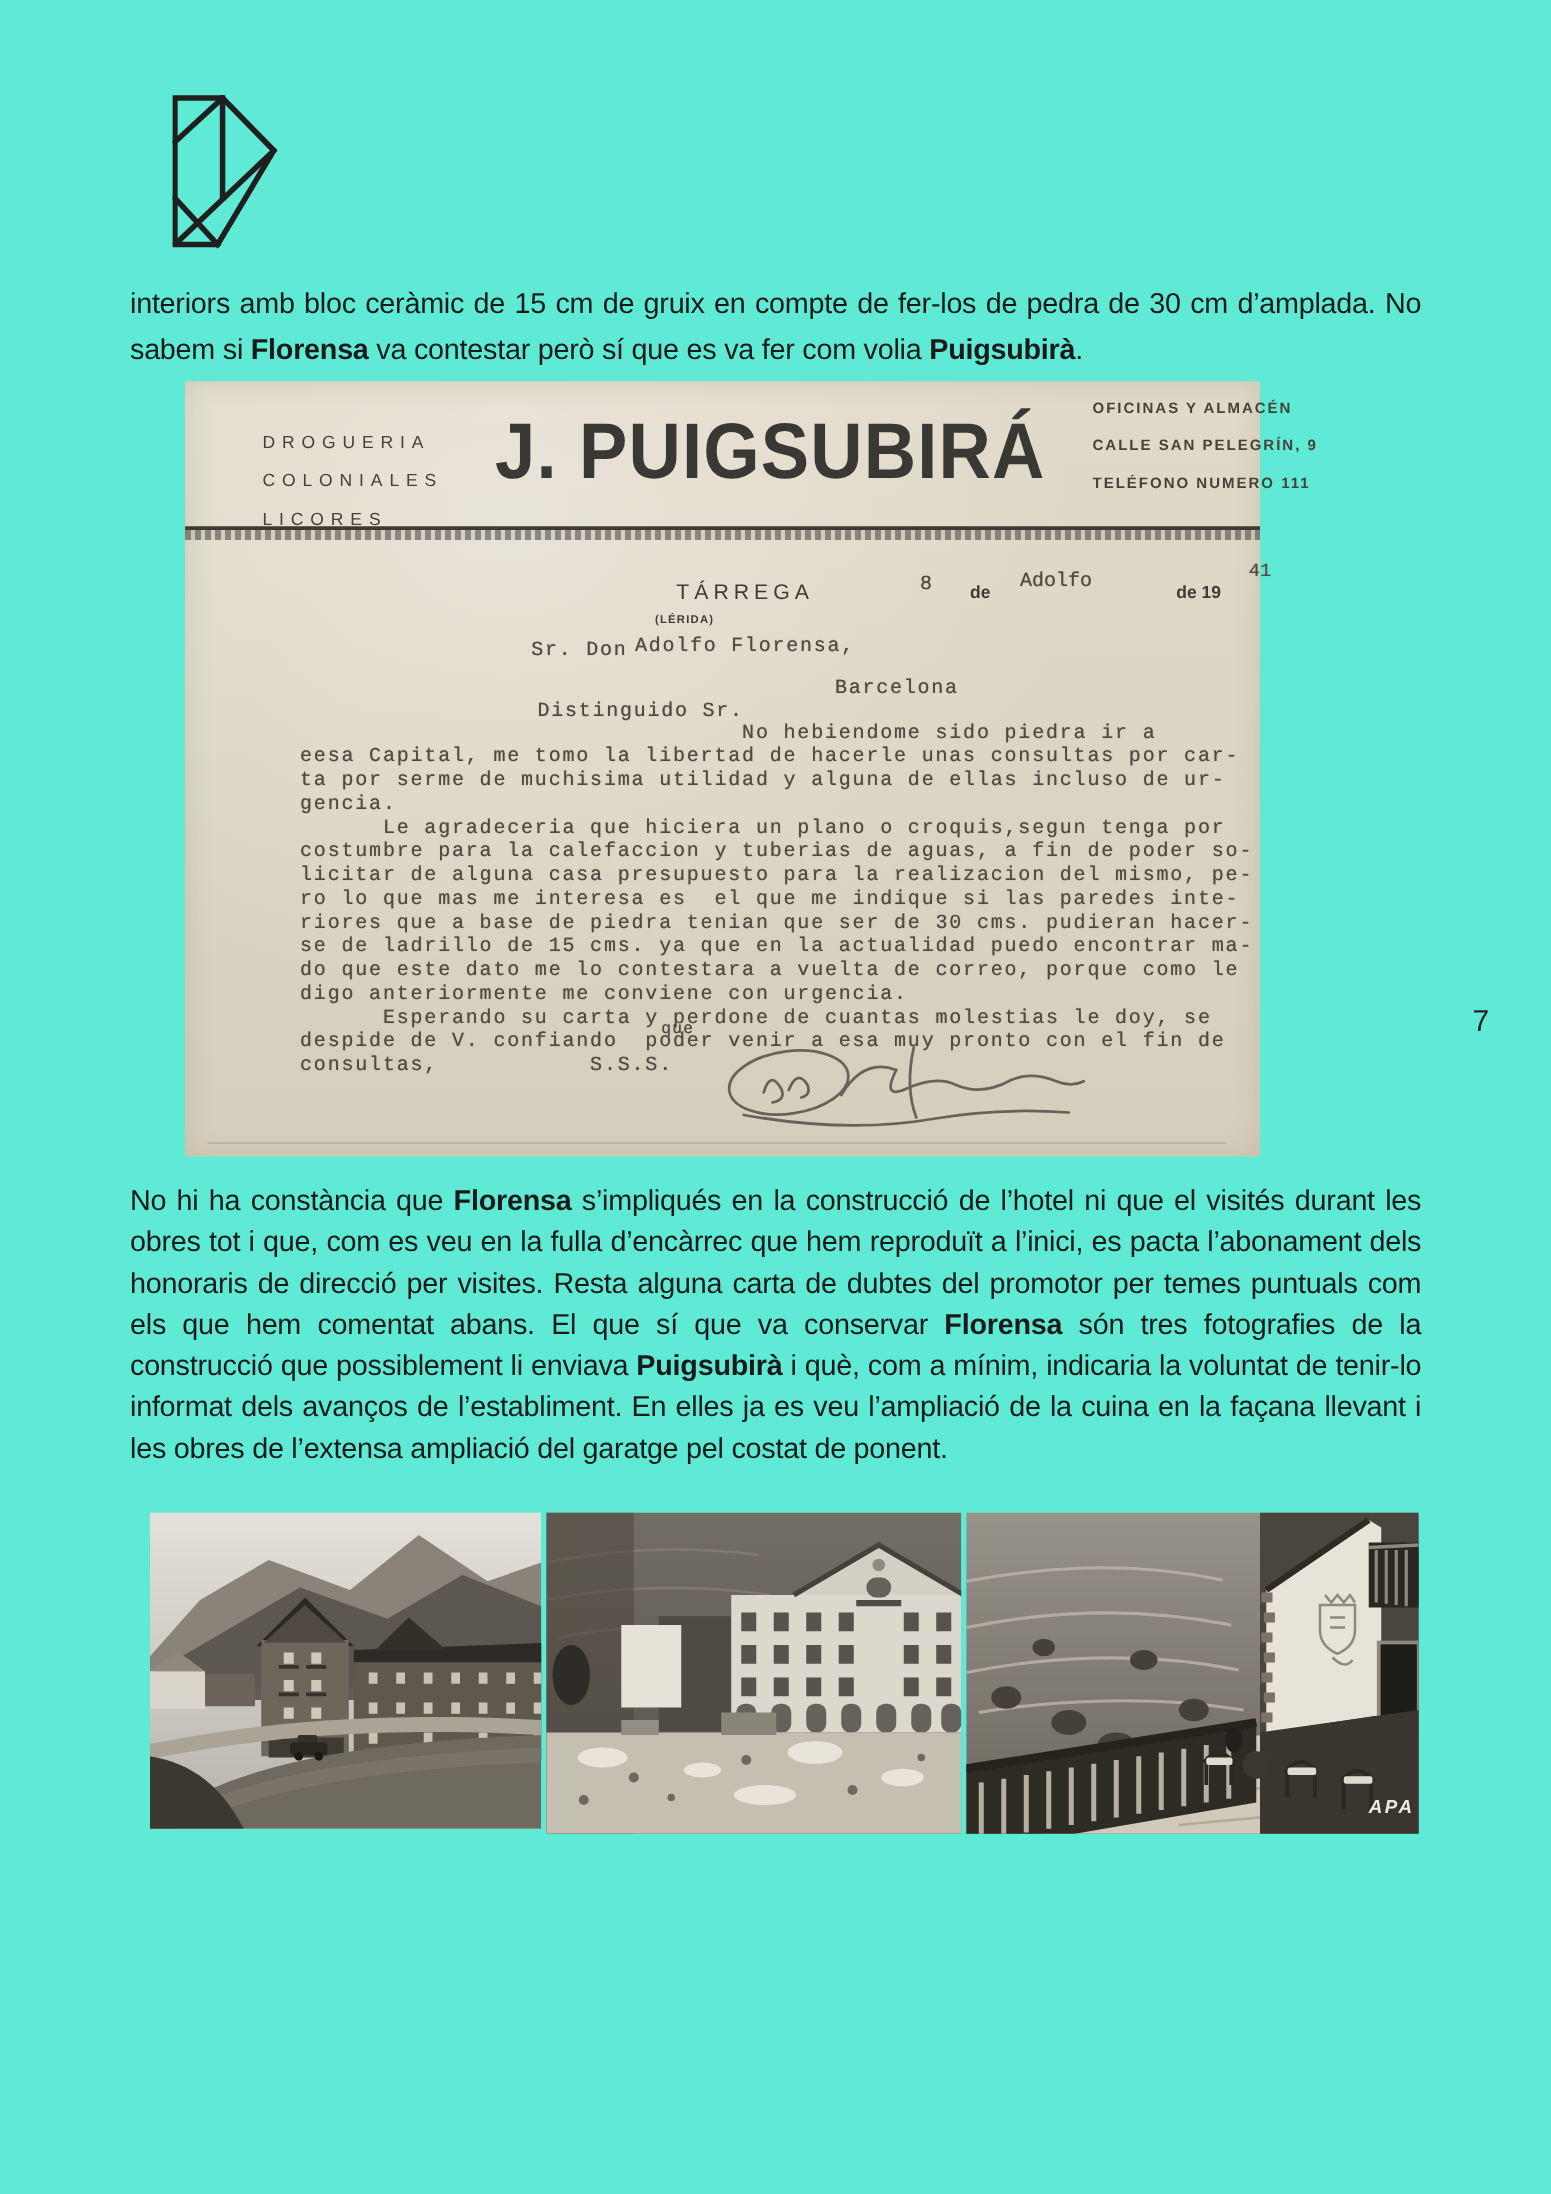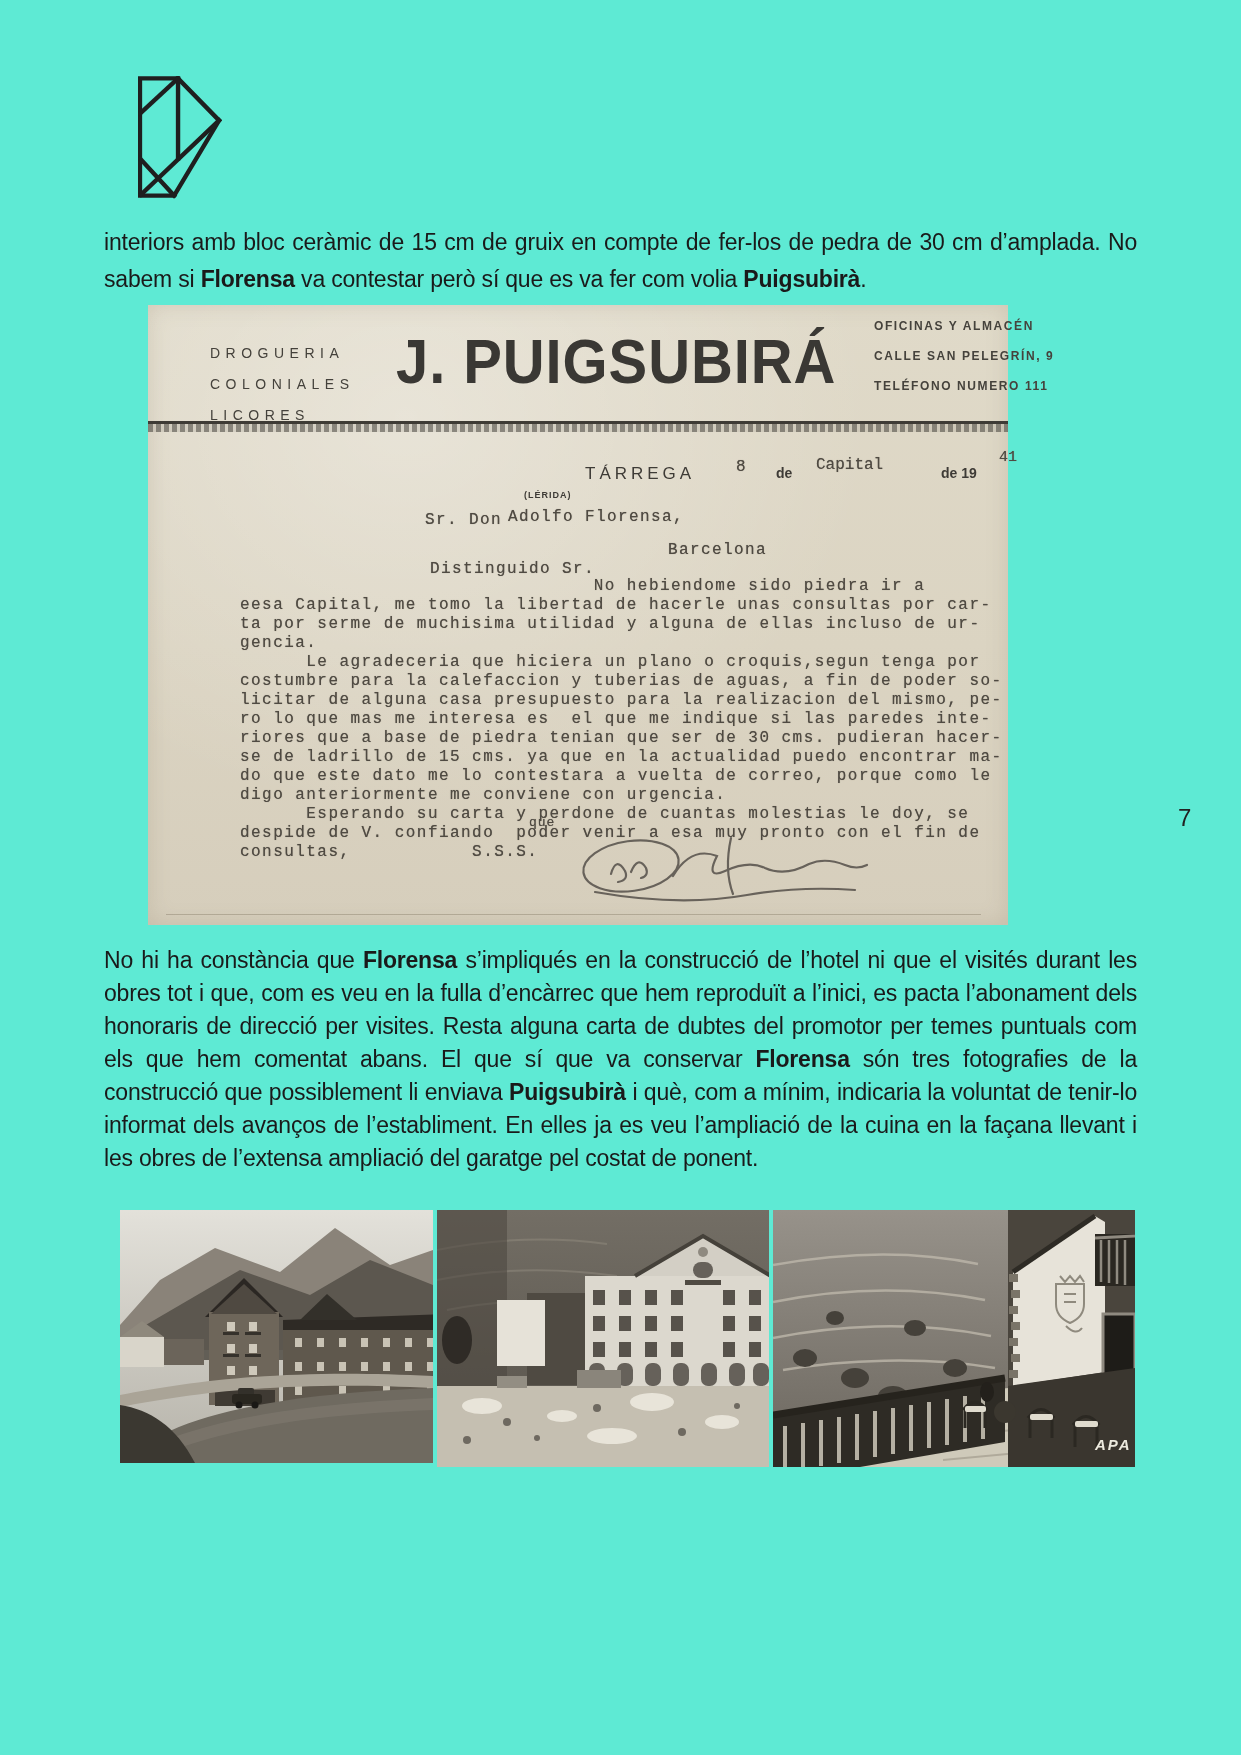--- a/index.html
+++ b/index.html
@@ -28,21 +28,21 @@
   .typed{font-family:"Liberation Mono","DejaVu Sans Mono",monospace;color:#4f4a42;
          text-shadow:0 0 0.7px rgba(79,74,66,0.75);}
   #lh-left{left:62px;top:33px;font-size:14px;line-height:31px;letter-spacing:5.5px;color:#44413b;}
   #lh-title{left:248px;top:20px;font-size:63px;font-weight:700;letter-spacing:1px;
             transform:scaleX(0.92);transform-origin:left top;color:#3a3834;white-space:nowrap;}
   #lh-right{left:726px;top:6px;font-size:12px;font-weight:700;line-height:30px;
             letter-spacing:1.6px;color:#45423c;white-space:nowrap;}
   #lh-rule{left:0;top:116px;width:860px;height:8px;border-top:3px solid #3e3b35;
            background:repeating-linear-gradient(90deg,rgba(62,59,53,0.55) 0 5px,rgba(62,59,53,0.10) 5px 8px);}
   .date-piece{white-space:nowrap;}
-  #city{left:393px;top:159px;font-size:17px;font-weight:500;letter-spacing:4px;margin-left:44px;}
+  #city{left:393px;top:159px;font-size:17px;font-weight:500;letter-spacing:4px;}
   #province{left:376px;top:185px;font-size:9px;font-weight:700;letter-spacing:1px;}
   #day{left:588px;top:153px;font-size:16px;}
   #de1{left:628px;top:160px;font-size:14px;font-weight:700;}
   #month{left:668px;top:151px;font-size:16px;}
   #de2{left:793px;top:160px;font-size:14px;font-weight:700;white-space:nowrap;}
   #year{left:851px;top:144px;font-size:15px;}
   .typed-line{white-space:pre;font-size:16px;letter-spacing:1.4px;}
   #rcpt1{left:277px;top:206px;text-align:right;}
   #rcpt2{left:360px;top:203px;}
   #rcpt3{left:520px;top:236px;}
@@ -93,21 +93,21 @@
       <div>OFICINAS Y ALMACÉN</div>
       <div>CALLE SAN PELEGRÍN, 9</div>
       <div>TELÉFONO NUMERO 111</div>
     </div>
     <div class="abs" id="lh-rule"></div>
 
     <span class="abs printed date-piece" id="city">TÁRREGA</span>
     <span class="abs printed date-piece" id="province">(LÉRIDA)</span>
     <span class="abs typed date-piece" id="day">8</span>
     <span class="abs printed date-piece" id="de1">de</span>
-    <span class="abs typed date-piece" id="month">Capital</span>
+    <span class="abs typed date-piece" id="month">Adolfo</span>
     <span class="abs printed date-piece" id="de2">de 19</span>
     <span class="abs typed date-piece" id="year">41</span>
 
     <div class="abs typed typed-line" id="rcpt1">Sr. Don</div>
     <div class="abs typed typed-line" id="rcpt2">Adolfo Florensa,</div>
     <div class="abs typed typed-line" id="rcpt3">Barcelona</div>
     <div class="abs typed typed-line" id="rcpt4">Distinguido Sr.</div>
 
     <div class="abs" id="letter-body">
         <div>                                No hebiendome sido piedra ir a</div>

